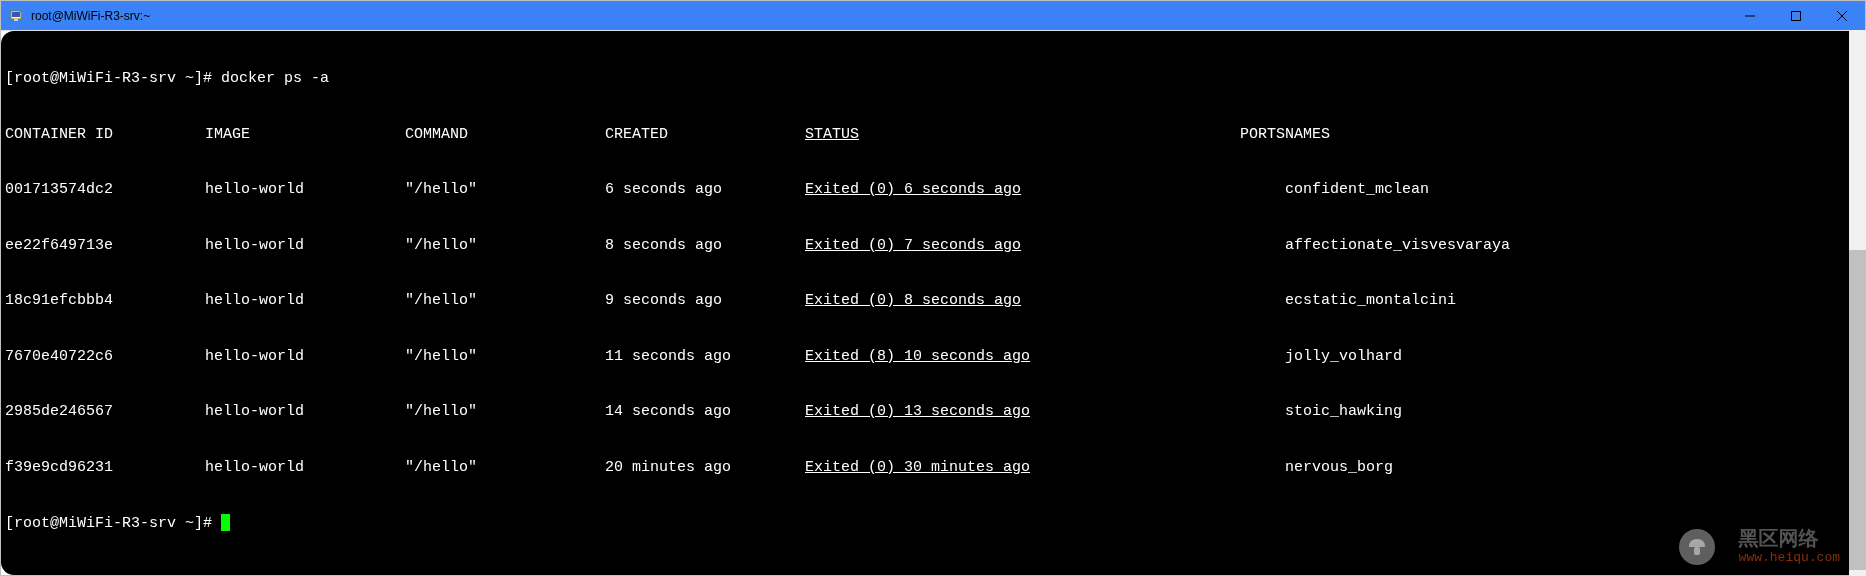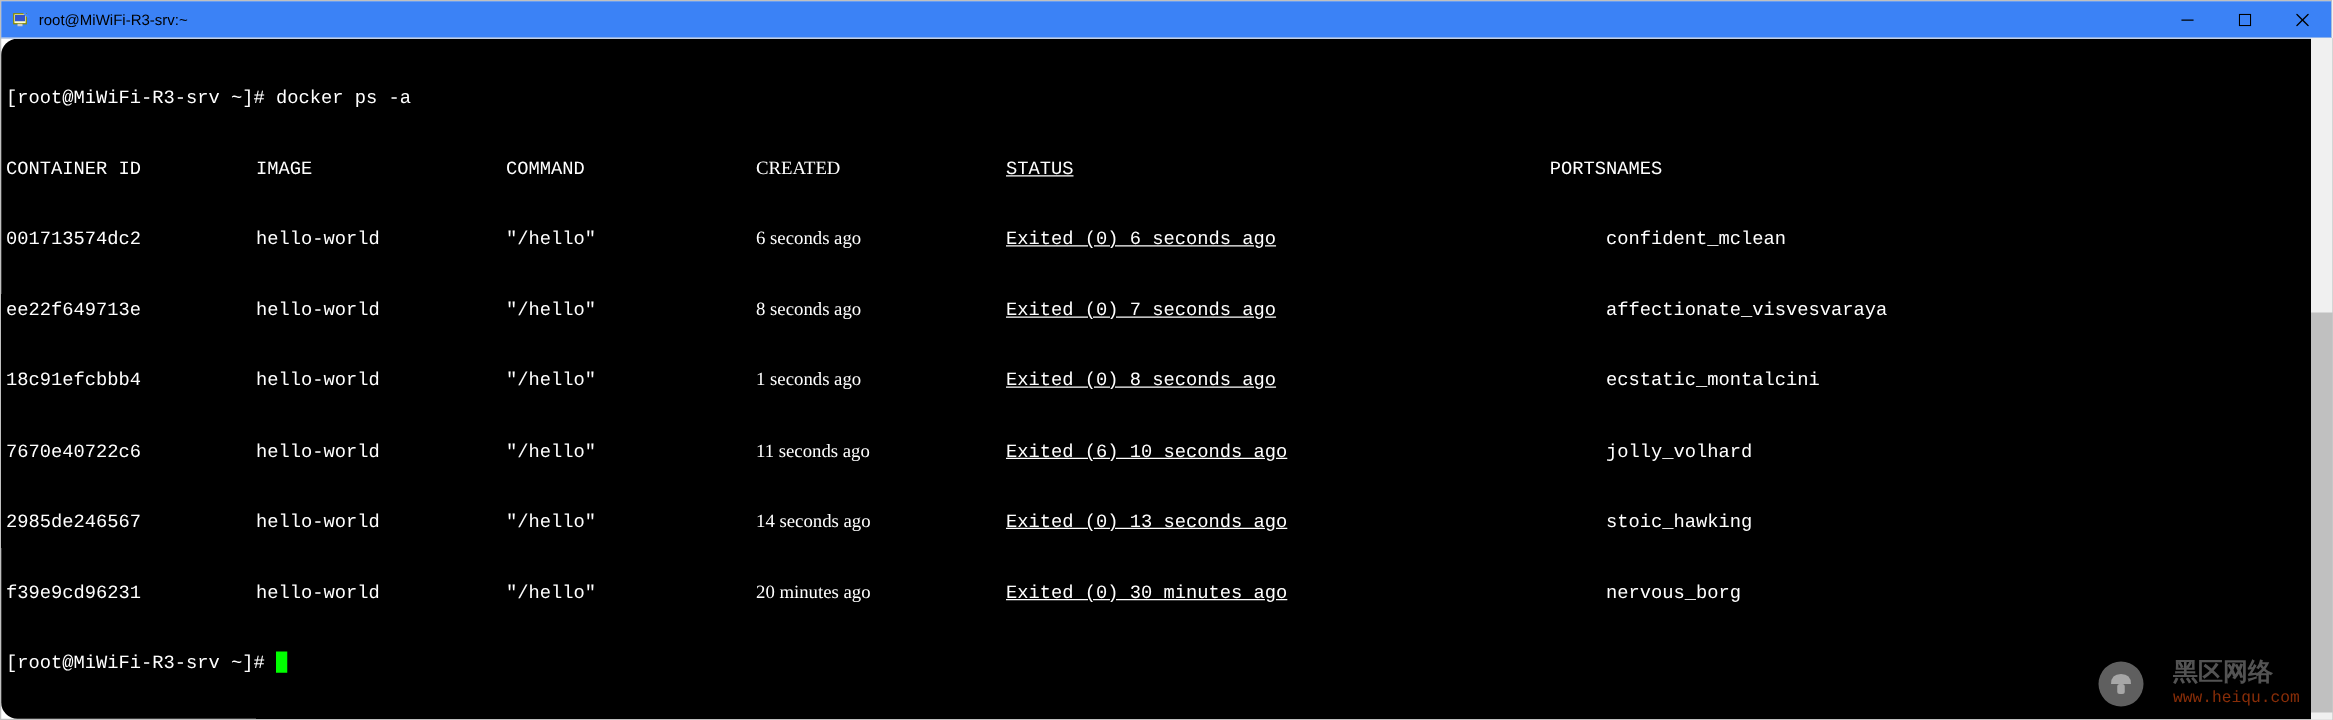--- a/index.html
+++ b/index.html
@@ -126,21 +126,21 @@
       color: #777777;
       font-size: 20px;
     }
     .watermark-url {
       font-size: 13px;
       color: #c2410c;
     }
     .col-id    { display: inline-block; width: 200px; }
     .col-image { display: inline-block; width: 200px; }
     .col-cmd   { display: inline-block; width: 200px; }
-    .col-created { display: inline-block; width: 200px; font-family: Liberation Serif, serif; }
+    .col-created { display: inline-block; width: 200px; }
     .col-status  { display: inline-block; width: 280px; text-decoration: underline; }
     .col-ports   { display: inline-block; width: 200px; text-align: right; }
     .col-names   { display: inline-block; }
   </style>
 </head>
 <body>
 
 <div class="window">
   <div class="titlebar">
     <span class="titlebar-icon">
@@ -170,22 +170,22 @@
           </svg>
       </div>
     </div>
   </div>
 
   <div class="terminal">
     <div class="terminal-line"><span>[root@MiWiFi-R3-srv ~]# </span><span>docker ps -a</span></div>
     <div class="terminal-line"><span class="col-id">CONTAINER ID</span><span class="col-image">IMAGE</span><span class="col-cmd">COMMAND</span><span class="col-created">CREATED</span><span class="col-status">STATUS</span><span class="col-ports">PORTS</span><span class="col-names">NAMES</span></div>
     <div class="terminal-line"><span class="col-id">001713574dc2</span><span class="col-image">hello-world</span><span class="col-cmd">"/hello"</span><span class="col-created">6 seconds ago</span><span class="col-status">Exited (0) 6 seconds ago</span><span class="col-ports"></span><span class="col-names">confident_mclean</span></div>
     <div class="terminal-line"><span class="col-id">ee22f649713e</span><span class="col-image">hello-world</span><span class="col-cmd">"/hello"</span><span class="col-created">8 seconds ago</span><span class="col-status">Exited (0) 7 seconds ago</span><span class="col-ports"></span><span class="col-names">affectionate_visvesvaraya</span></div>
-    <div class="terminal-line"><span class="col-id">18c91efcbbb4</span><span class="col-image">hello-world</span><span class="col-cmd">"/hello"</span><span class="col-created">1 seconds ago</span><span class="col-status">Exited (0) 8 seconds ago</span><span class="col-ports"></span><span class="col-names">ecstatic_montalcini</span></div>
-    <div class="terminal-line"><span class="col-id">7670e40722c6</span><span class="col-image">hello-world</span><span class="col-cmd">"/hello"</span><span class="col-created">11 seconds ago</span><span class="col-status">Exited (6) 10 seconds ago</span><span class="col-ports"></span><span class="col-names">jolly_volhard</span></div>
+    <div class="terminal-line"><span class="col-id">18c91efcbbb4</span><span class="col-image">hello-world</span><span class="col-cmd">"/hello"</span><span class="col-created">9 seconds ago</span><span class="col-status">Exited (0) 8 seconds ago</span><span class="col-ports"></span><span class="col-names">ecstatic_montalcini</span></div>
+    <div class="terminal-line"><span class="col-id">7670e40722c6</span><span class="col-image">hello-world</span><span class="col-cmd">"/hello"</span><span class="col-created">11 seconds ago</span><span class="col-status">Exited (8) 10 seconds ago</span><span class="col-ports"></span><span class="col-names">jolly_volhard</span></div>
     <div class="terminal-line"><span class="col-id">2985de246567</span><span class="col-image">hello-world</span><span class="col-cmd">"/hello"</span><span class="col-created">14 seconds ago</span><span class="col-status">Exited (0) 13 seconds ago</span><span class="col-ports"></span><span class="col-names">stoic_hawking</span></div>
     <div class="terminal-line"><span class="col-id">f39e9cd96231</span><span class="col-image">hello-world</span><span class="col-cmd">"/hello"</span><span class="col-created">20 minutes ago</span><span class="col-status">Exited (0) 30 minutes ago</span><span class="col-ports"></span><span class="col-names">nervous_borg</span></div>
     <div class="terminal-line"><span>[root@MiWiFi-R3-srv ~]# </span><span class="cursor"></span></div>
 
     <div class="watermark">
       <div class="watermark-icon">
         <svg width="28" height="28" viewBox="0 0 28 28">
           <path d="M 6 14 Q 6 6 14 6 Q 22 6 22 14 L 6 14 Z" fill="#eeeeee"></path>
           <rect x="11" y="14" width="6" height="8" rx="2" fill="#eeeeee"></rect>
         </svg>

